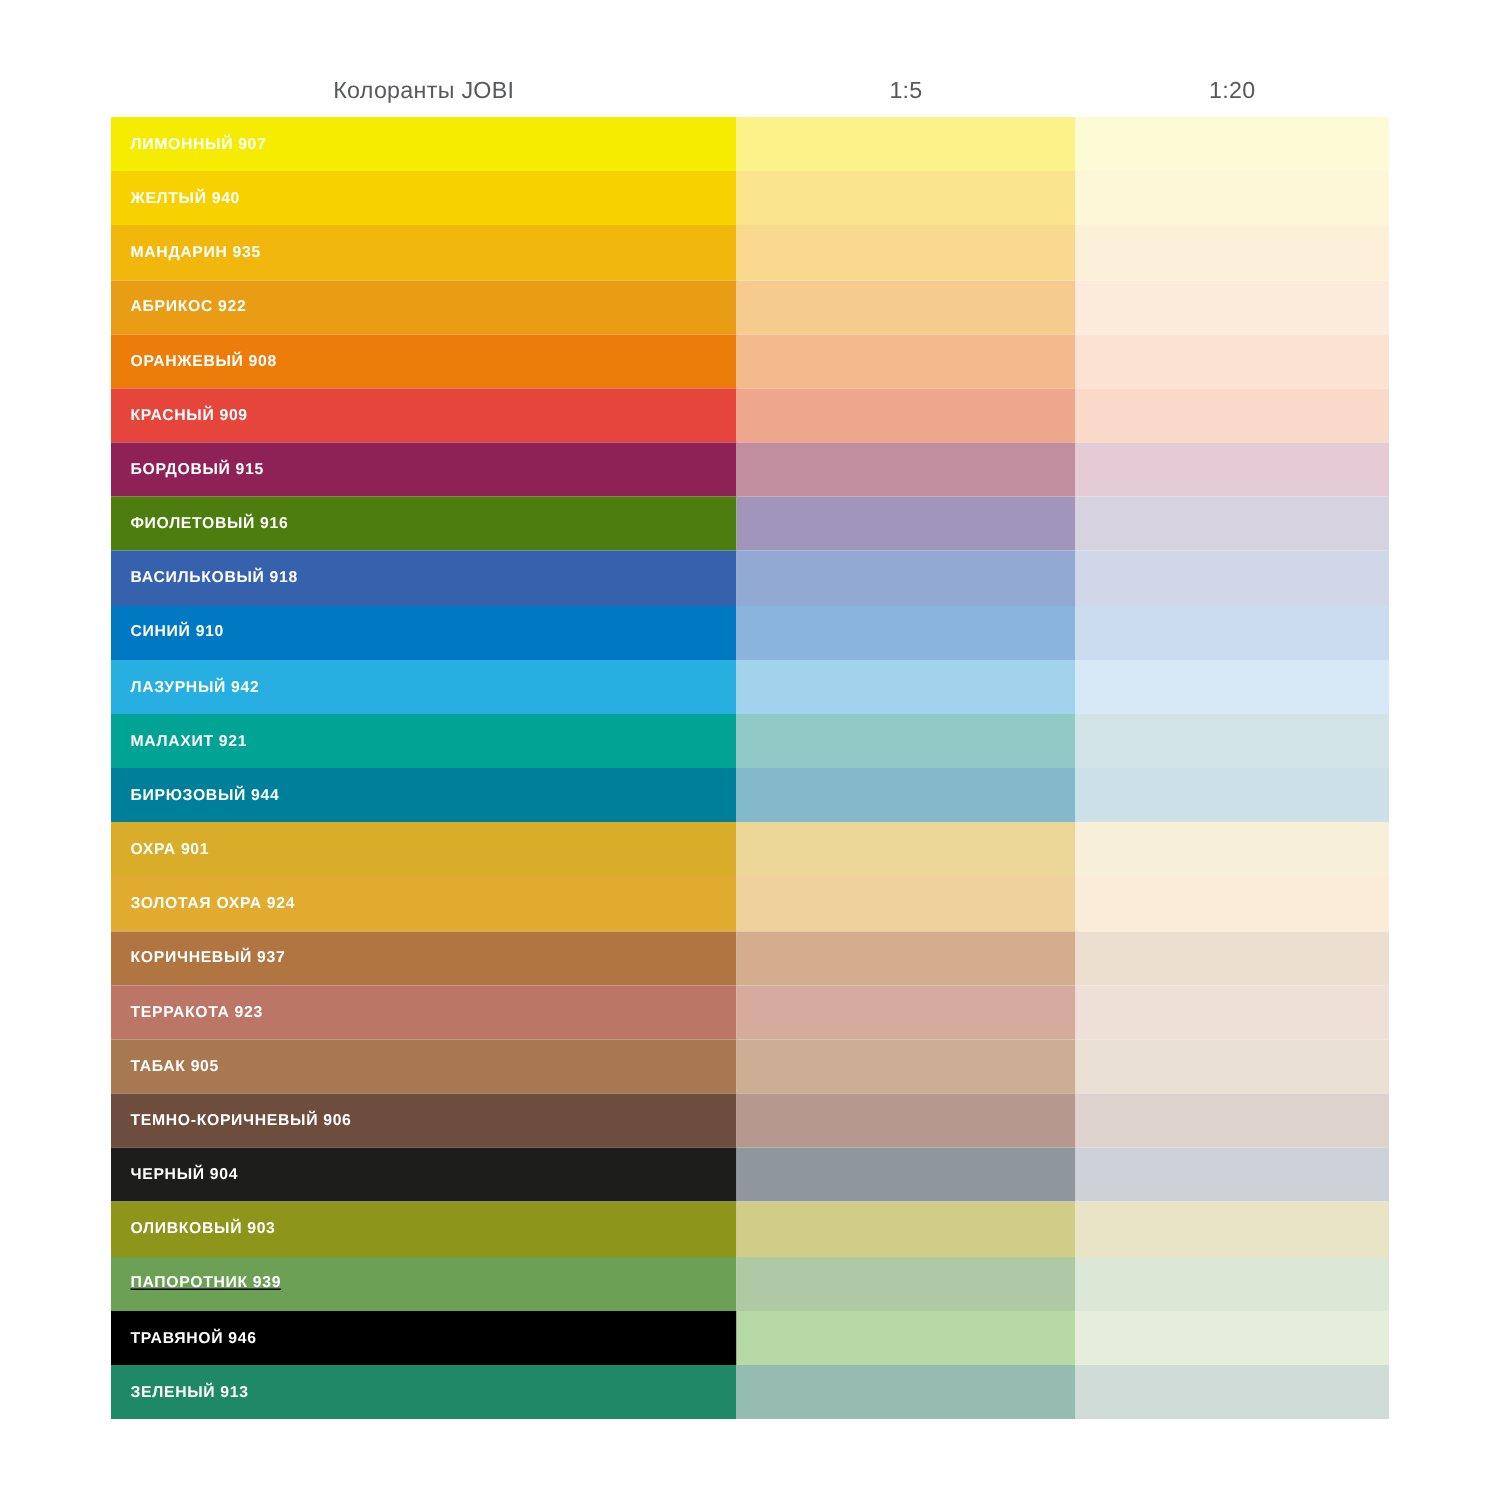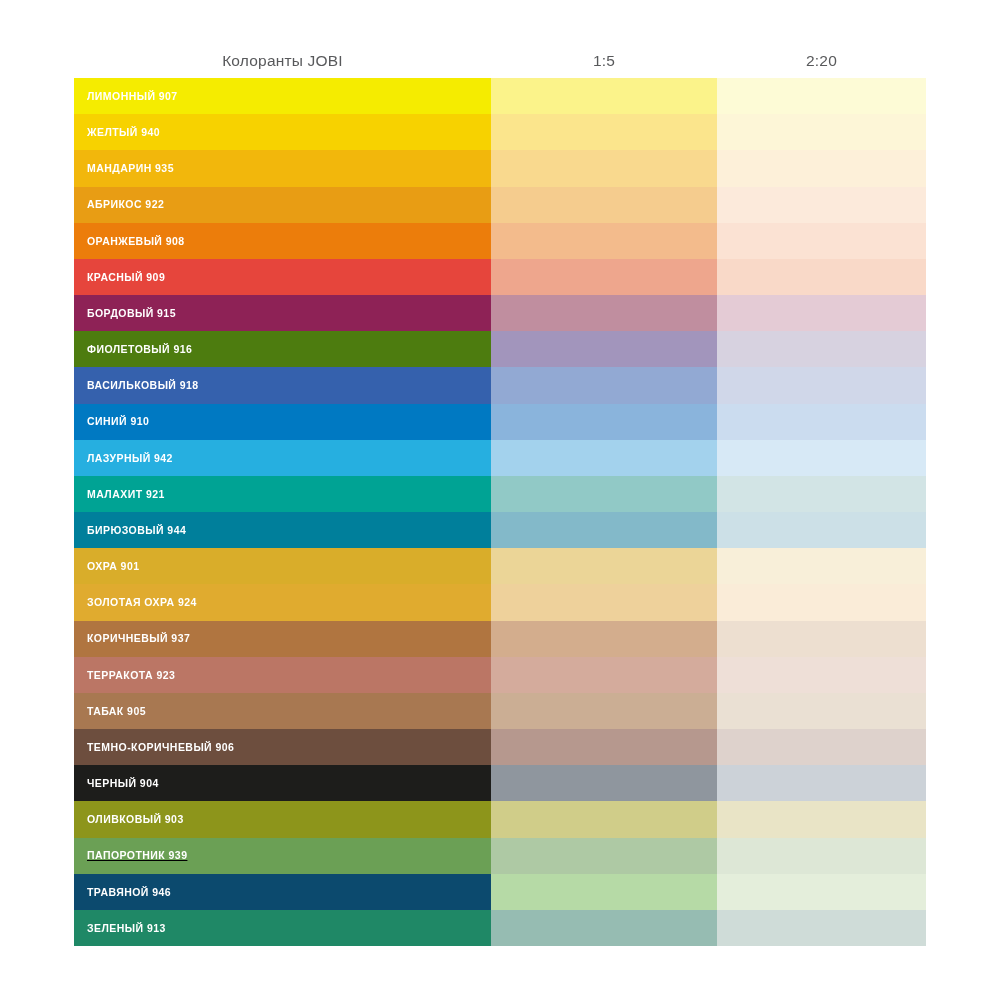--- a/index.html
+++ b/index.html
@@ -82,21 +82,21 @@
   }
 </style>
 </head>
 <body>
 
 <div id="chart-wrap">
 
   <div id="chart-header">
     <div class="hdr-cell hdr-base">Колоранты JOBI</div>
     <div class="hdr-cell hdr-tint">1:5</div>
-    <div class="hdr-cell hdr-tint">2:20</div>
+    <div class="hdr-cell hdr-tint">1:20</div>
   </div>
 
   <div id="swatch-table">
       <div class="swatch-row">
         <div class="cell-base" style="background: rgb(245, 236, 0);">
           <span class="swatch-label">ЛИМОННЫЙ 907</span>
         </div>
         <div class="cell-tint5" style="background: rgb(251, 243, 138);"></div>
         <div class="cell-tint20" style="background: rgb(253, 251, 214);"></div>
       </div>
@@ -241,21 +241,21 @@
         <div class="cell-tint20" style="background: rgb(233, 228, 198);"></div>
       </div>
       <div class="swatch-row">
         <div class="cell-base" style="background: rgb(107, 160, 85); text-decoration: underline;">
           <span class="swatch-label">ПАПОРОТНИК 939</span>
         </div>
         <div class="cell-tint5" style="background: rgb(174, 201, 164);"></div>
         <div class="cell-tint20" style="background: rgb(221, 231, 214);"></div>
       </div>
       <div class="swatch-row">
-        <div class="cell-base" style="background: #0c4a6e; text-align: right;">
+        <div class="cell-base" style="background: #000000; text-align: right;">
           <span class="swatch-label">ТРАВЯНОЙ 946</span>
         </div>
         <div class="cell-tint5" style="background: rgb(182, 218, 166);"></div>
         <div class="cell-tint20" style="background: rgb(228, 238, 219);"></div>
       </div>
       <div class="swatch-row">
         <div class="cell-base" style="background: rgb(31, 136, 102);">
           <span class="swatch-label">ЗЕЛЕНЫЙ 913</span>
         </div>
         <div class="cell-tint5" style="background: rgb(150, 188, 178);"></div>

